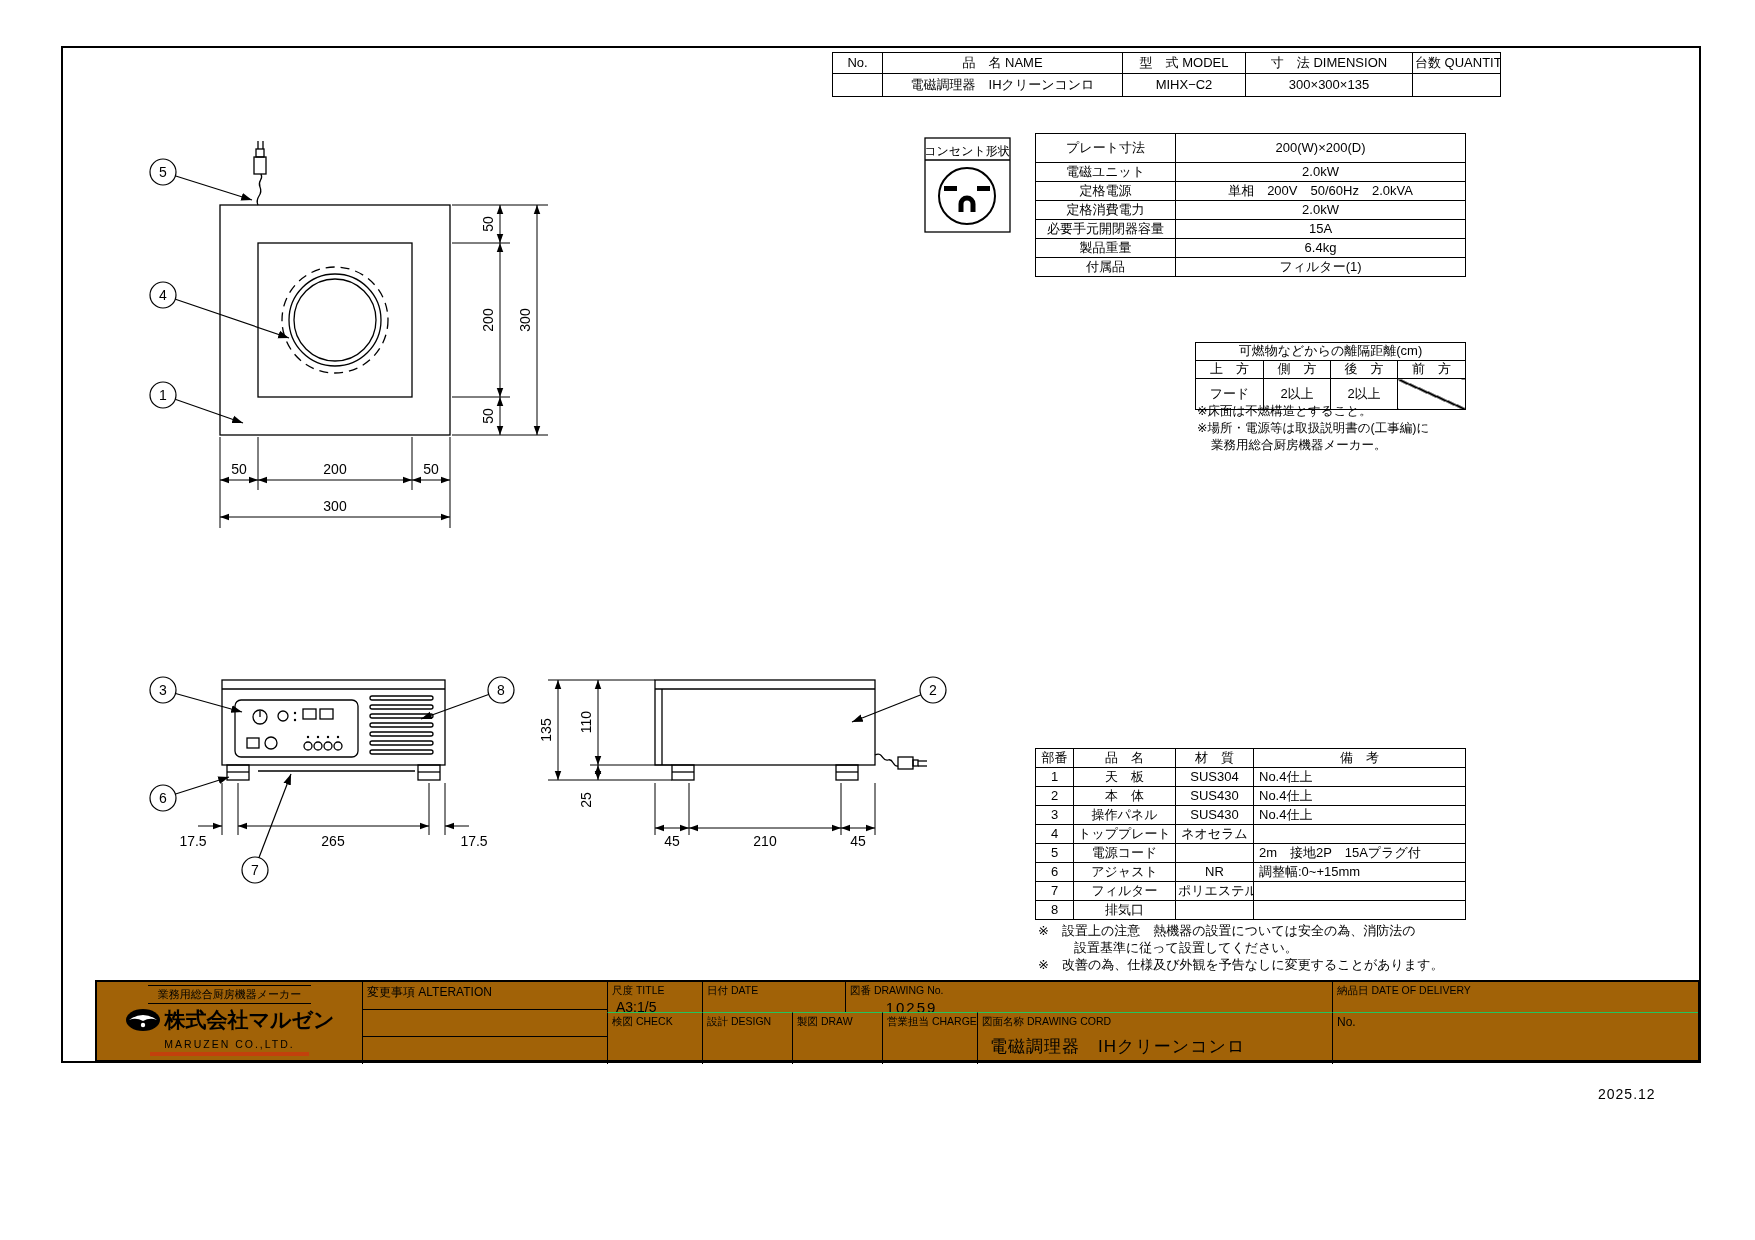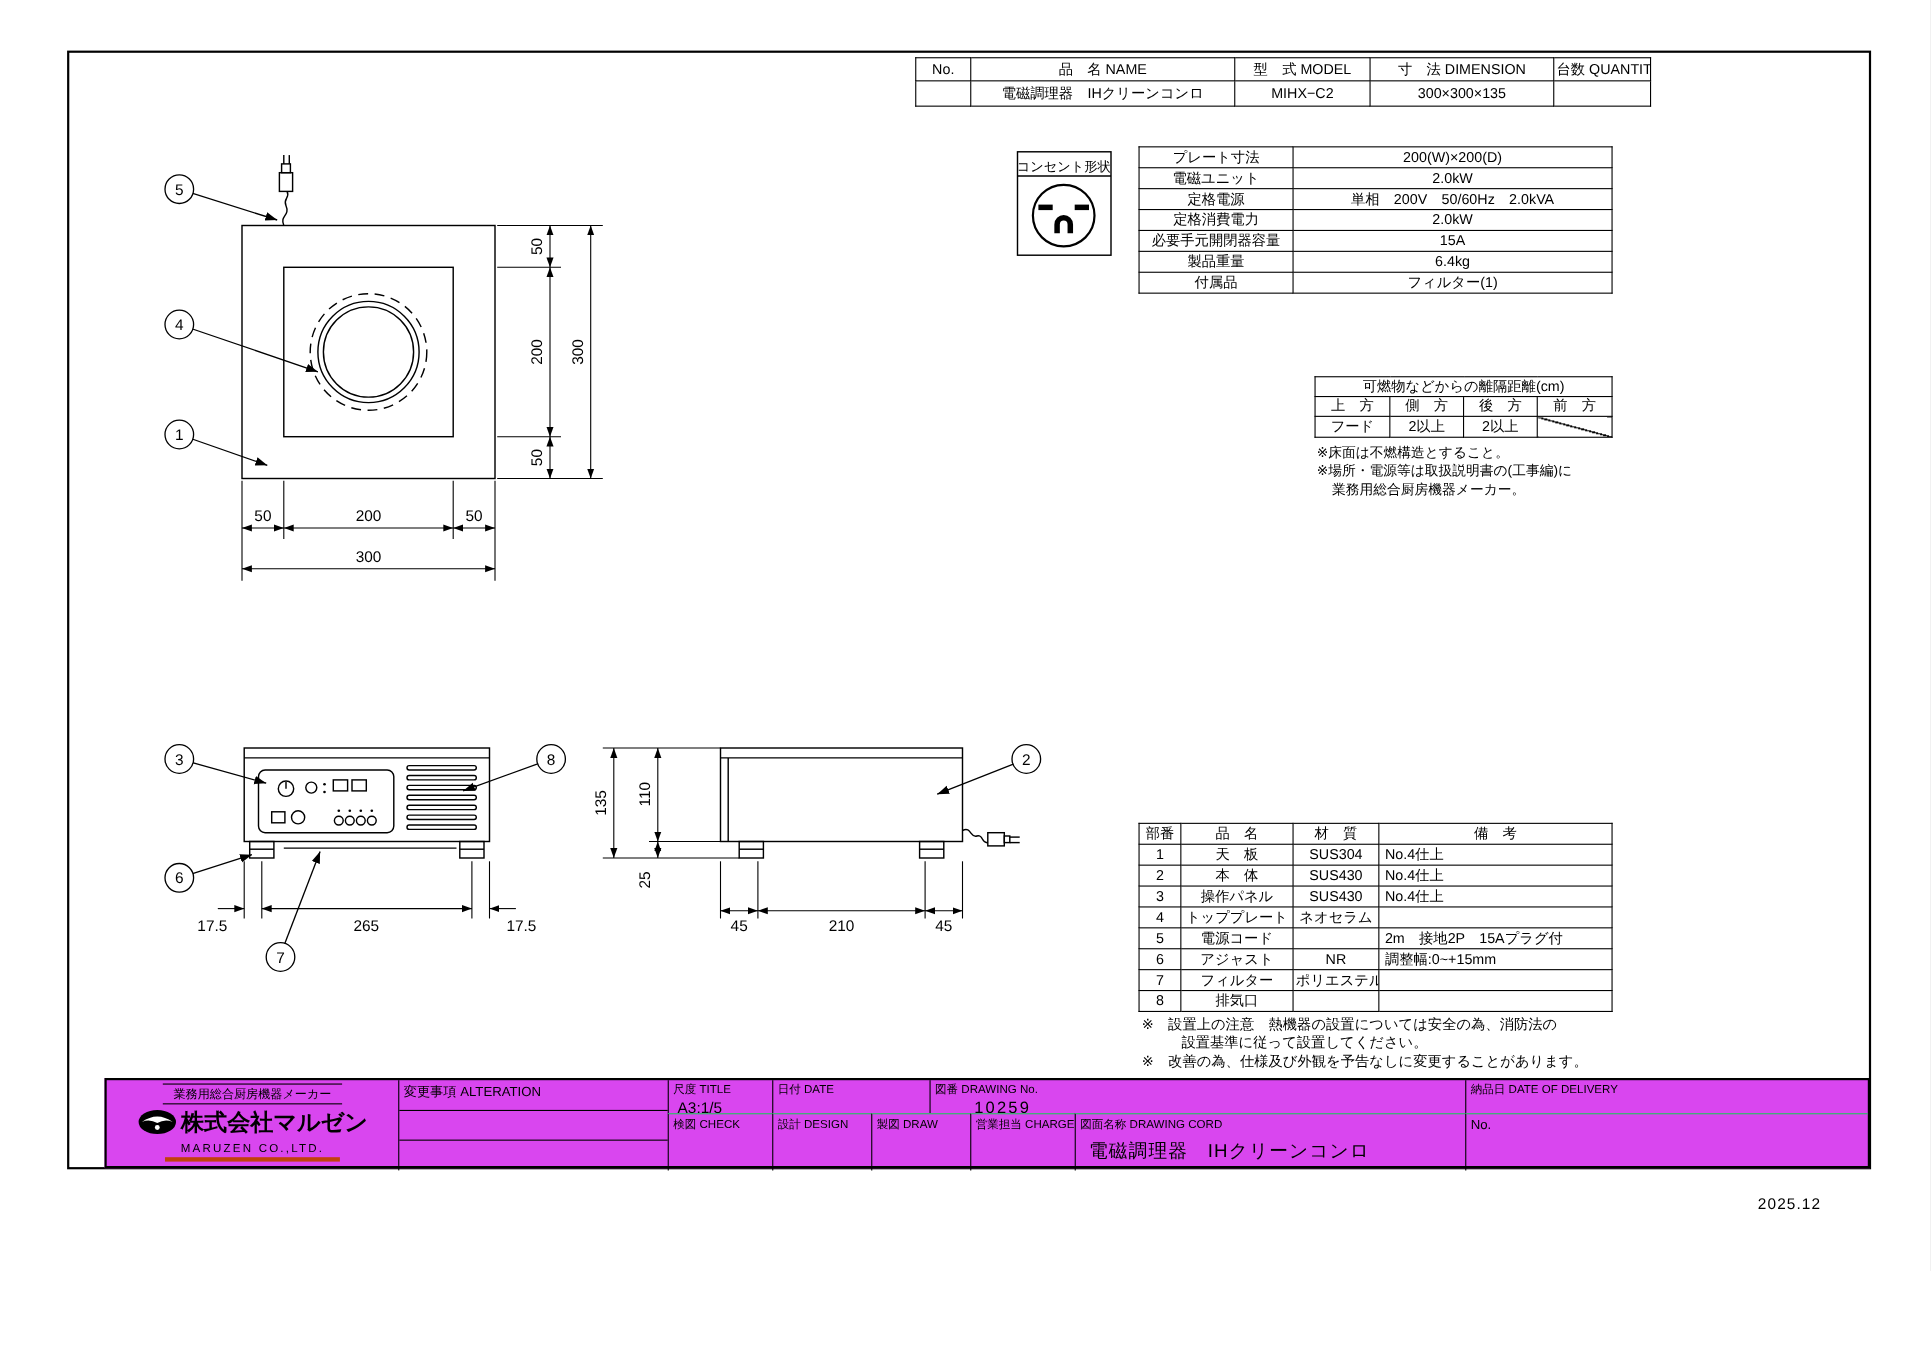--- a/index.html
+++ b/index.html
@@ -18,21 +18,21 @@
     border:1px solid #000; font-size:13px; font-weight:normal;
     text-align:center; padding:0 2px; line-height:1.25; overflow:hidden; white-space:nowrap;
   }
   .tbl .left { text-align:left; padding-left:5px; }
   .tbl .diag {
     background:linear-gradient(to right top, #fff 48%, #000 48%, #000 52%, #fff 52%);
   }
   .notes { position:absolute; font-size:12.5px; line-height:17px; white-space:nowrap; }
   .notes div { white-space:nowrap; }
 
-  .title-block { position:absolute; left:95px; top:980px; width:1605px; height:82px; border:2px solid #000; background:#d946ef; }
+  .title-block { position:absolute; left:95px; top:980px; width:1605px; height:82px; border:2px solid #000; background:#a16207; }
   .tb-cell { position:absolute; }
   .bl { border-left:1px solid #000; }
   .bt { border-top:1px solid #22c55e; }
   .tb-label { display:block; font-size:10.5px; padding:2px 0 0 4px; white-space:nowrap; }
   .tb-value { display:block; font-size:14px; padding:1px 0 0 8px; white-space:nowrap; }
   .tb-value-center { display:block; font-size:15px; text-align:center; padding-top:1px; letter-spacing:2px; }
   .tb-bigvalue { display:block; font-size:17px; padding:6px 0 0 12px; white-space:nowrap; letter-spacing:1px; }
   .alt-line { position:absolute; left:0; width:100%; border-top:1px solid #000; }
 
   .maker { width:265px; height:82px; text-align:center; }
@@ -253,21 +253,21 @@
     </tr>
   </tbody>
     </table>
 
   <table class="tbl" style="left:1035px; top:133px; width:430px;">
     <colgroup>
         <col style="width:140px">
         <col style="width:290px">
       </colgroup>
     <tbody>
-    <tr style="height:19px;">
+    <tr style="height:29px;">
           <td>プレート寸法</td>
           <td>200(W)×200(D)</td>
         </tr>
     <tr style="height:19px;">
           <td>電磁ユニット</td>
           <td>2.0kW</td>
         </tr>
     <tr style="height:19px;">
           <td>定格電源</td>
           <td>単相　200V　50/60Hz　2.0kVA</td>
@@ -301,21 +301,21 @@
     <tbody>
         <tr style="height:18px;">
       <td colspan="4">可燃物などからの離隔距離(cm)</td>
     </tr>
     <tr style="height:18px;">
       <td>上　方</td>
       <td>側　方</td>
       <td>後　方</td>
       <td>前　方</td>
     </tr>
-    <tr style="height:19px;">
+    <tr style="height:31px;">
       <td>フード</td>
       <td>2以上</td>
       <td>2以上</td>
       <td class="diag"></td>
     </tr>
   </tbody>
     </table>
   <div class="notes" style="left:1197px; top:403px;">
     <div>※床面は不燃構造とすること。</div>
     <div>※場所・電源等は取扱説明書の(工事編)に</div>

